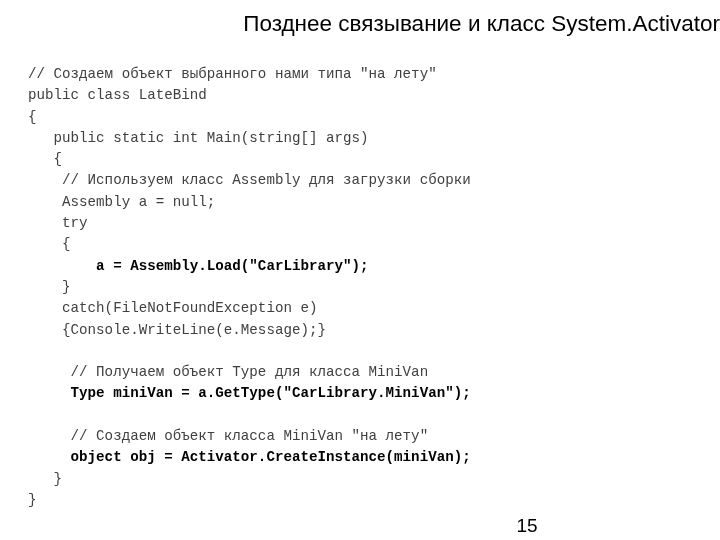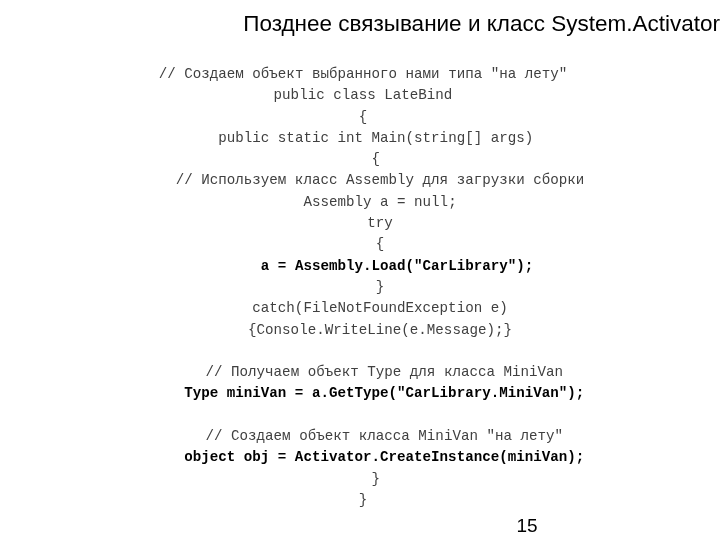--- a/index.html
+++ b/index.html
@@ -42,21 +42,20 @@
     font-family: "Liberation Mono", "DejaVu Sans Mono", monospace;
     font-size: 14.2px;
     line-height: 21.3px;
     color: #404040;
     white-space: pre;
   }
   .code-line {
     white-space: pre;
     min-height: 21.3px;
     font-family: "Liberation Mono", "DejaVu Sans Mono", monospace;
-    text-align: center;
   }
   .code-line.bold {
     font-weight: bold;
     color: #000000;
   }
   .code-line.blank {
     height: 21.3px;
   }
   .page-number {
     position: absolute;

